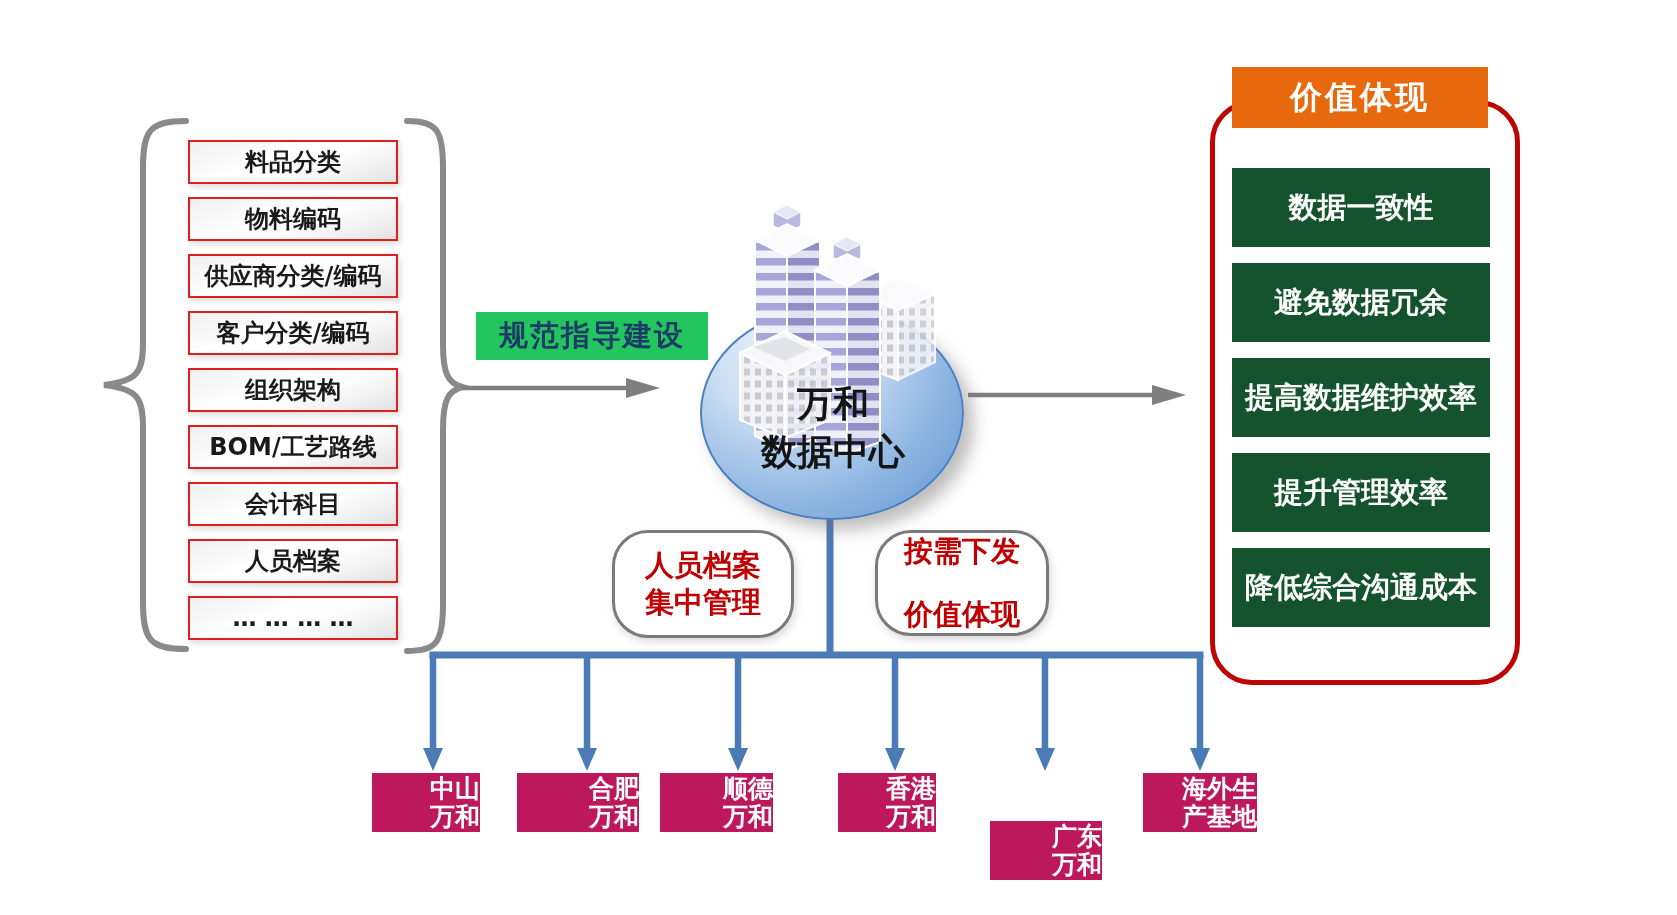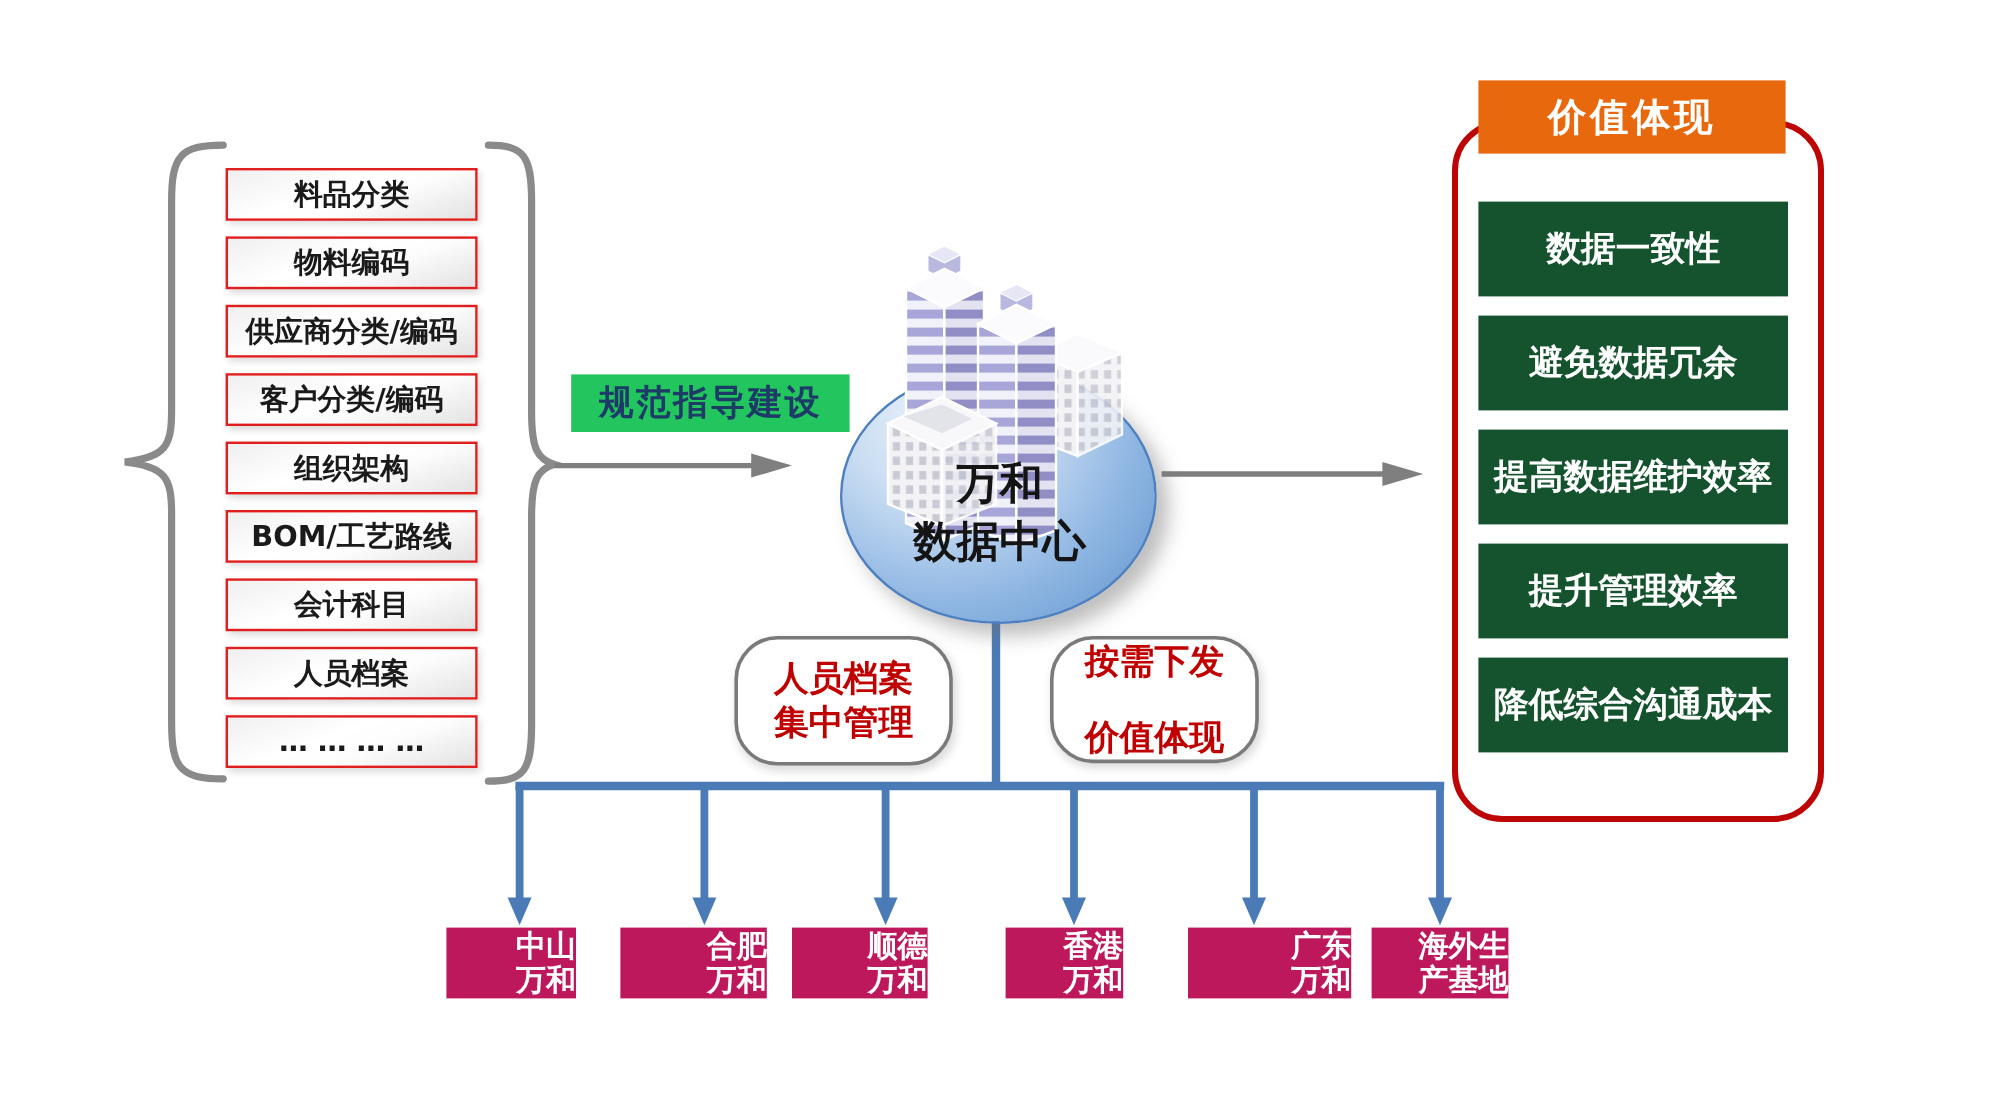--- a/index.html
+++ b/index.html
@@ -187,21 +187,21 @@
     <span>万和</span>
   </div>
   <div class="abs sub-box" style="left:660px;width:113px;">
     <span>顺德</span>
     <span>万和</span>
   </div>
   <div class="abs sub-box" style="left:838px;width:98px;">
     <span>香港</span>
     <span>万和</span>
   </div>
-  <div class="abs sub-box" style="left:990px;width:136px;">
+  <div class="abs sub-box" style="left:990px;width:112px;margin-top:48px;">
     <span>广东</span>
     <span>万和</span>
   </div>
   <div class="abs sub-box" style="left:1143px;width:114px;">
     <span>海外生</span>
     <span>产基地</span>
   </div>
 
 </div>
 

